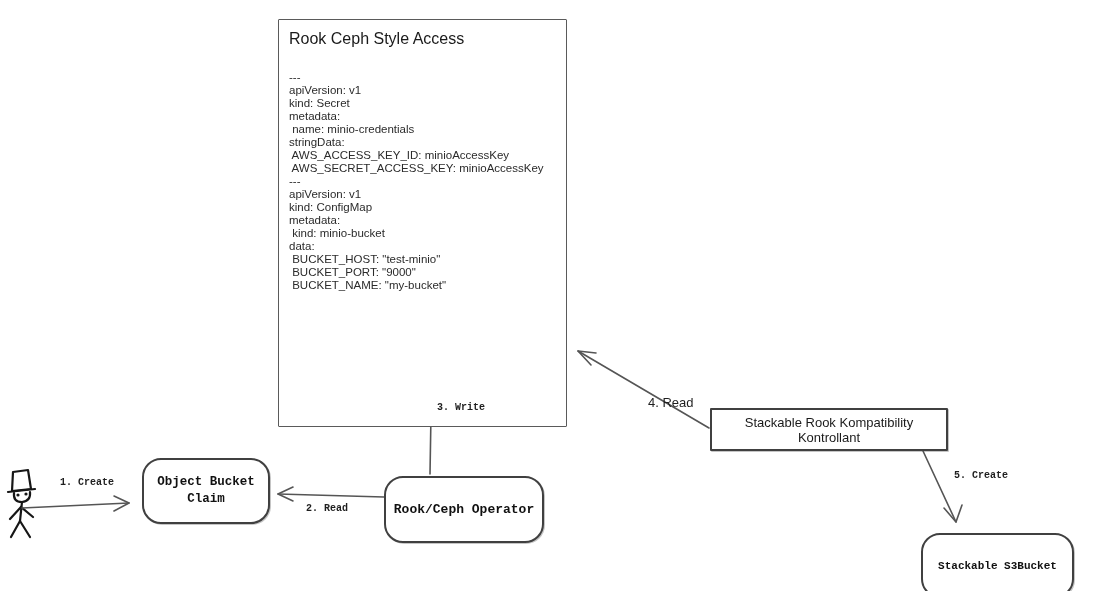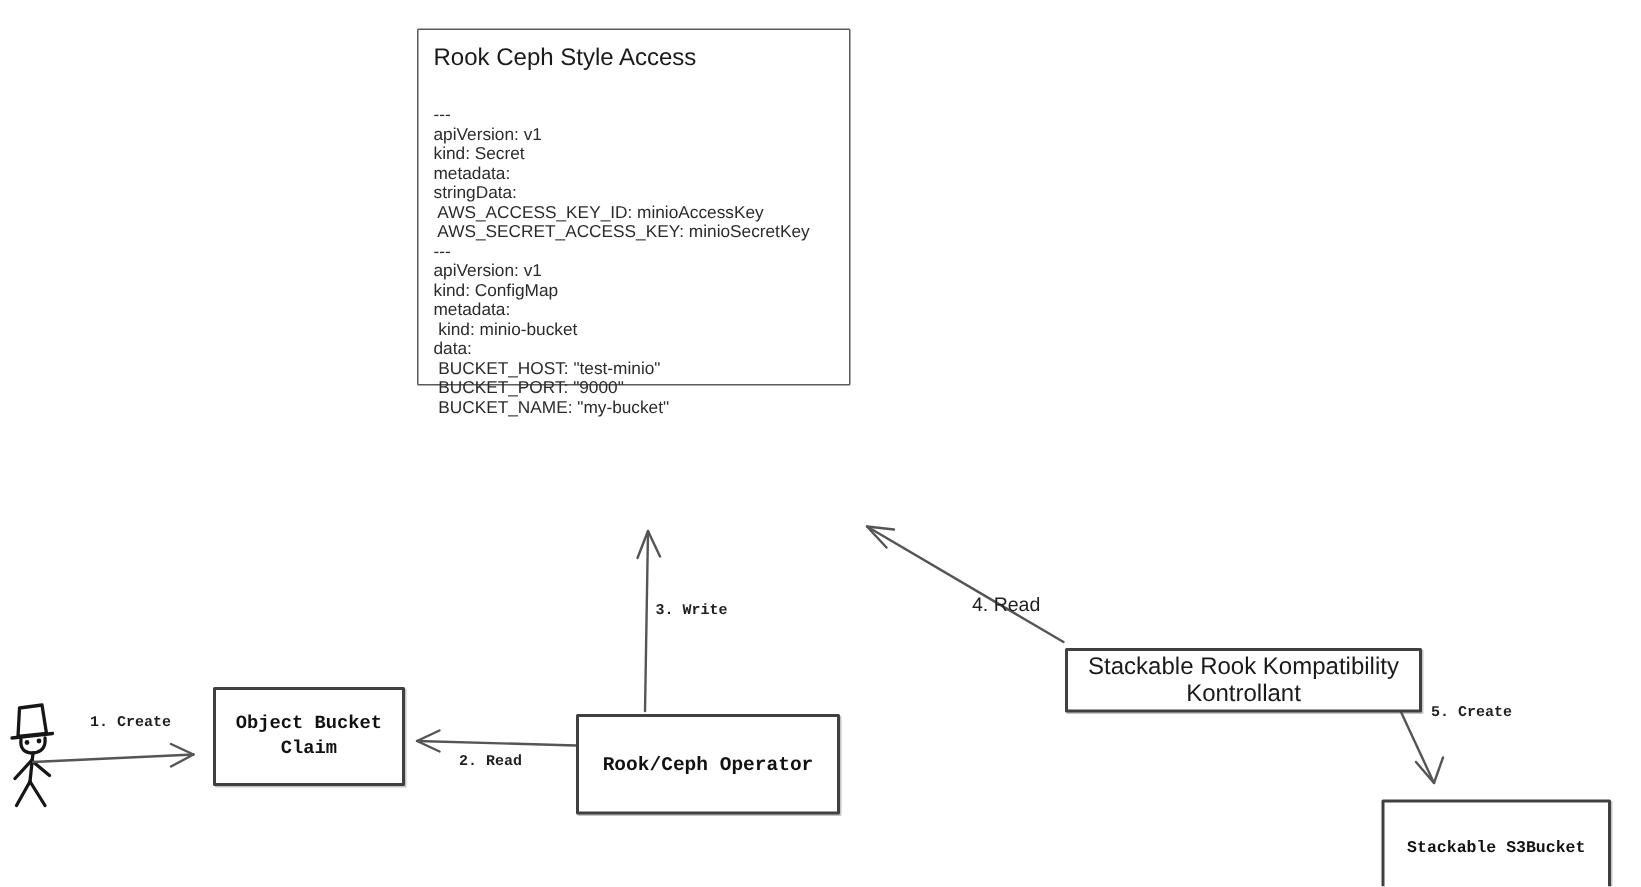--- a/index.html
+++ b/index.html
@@ -43,21 +43,21 @@
     border-radius: 1px;
     box-shadow: 1px 1px 0 0 rgba(90,90,90,0.35);
     display: flex;
     align-items: center;
     justify-content: center;
     text-align: center;
     color: #111111;
   }
   .big-box {
     left: 278px; top: 19px;
-    width: 289px; height: 238px;
+    width: 289px; height: 408px;
     border: 1.5px solid #5a5a5a;
     box-shadow: none;
     display: block;
     text-align: left;
   }
   .big-title {
     font-size: 16px;
     color: #1a1a1a;
     padding: 9px 0 0 10px;
     line-height: 19px;
@@ -68,41 +68,41 @@
     font-size: 11.5px;
     line-height: 13px;
     color: #2b2b2b;
   }
   .yaml .yline {
     white-space: pre;
   }
   .mono-label {
     font-family: "Liberation Mono", monospace;
     font-weight: bold;
+    border-radius: 19px;
   }
   .obc-box {
     left: 142px; top: 458px;
     width: 128px; height: 66px;
     font-size: 12.5px;
     line-height: 17px;
     padding: 0 8px;
   }
   .operator-box {
     left: 384px; top: 476px;
-    width: 176px; height: 67px;
+    width: 160px; height: 67px;
     font-size: 13px;
   }
   .srkk-box {
     left: 710px; top: 408px;
     width: 238px; height: 43px;
-    font-size: 16px;
+    font-size: 13px;
     font-family: "Liberation Sans", sans-serif;
     font-weight: normal;
     color: #1a1a1a;
-    margin-top: 24px;
   }
   .s3-box {
     left: 921px; top: 533px;
     width: 153px; height: 65px;
     font-size: 11px;
   }
   .edge-label {
     position: absolute;
     color: #1f1f1f;
     white-space: nowrap;
@@ -169,23 +169,24 @@
     </g>
   </svg>
 
   <div class="box big-box">
     <div class="big-title">Rook Ceph Style Access</div>
     <div class="yaml">
         <div class="yline">---</div>
         <div class="yline">apiVersion: v1</div>
         <div class="yline">kind: Secret</div>
         <div class="yline">metadata:</div>
+        <div class="yline"> name: minio-credentials</div>
         <div class="yline">stringData:</div>
         <div class="yline"> AWS_ACCESS_KEY_ID: minioAccessKey</div>
-        <div class="yline"> AWS_SECRET_ACCESS_KEY: minioSecretKey</div>
+        <div class="yline"> AWS_SECRET_ACCESS_KEY: minioAccessKey</div>
         <div class="yline">---</div>
         <div class="yline">apiVersion: v1</div>
         <div class="yline">kind: ConfigMap</div>
         <div class="yline">metadata:</div>
         <div class="yline"> kind: minio-bucket</div>
         <div class="yline">data:</div>
         <div class="yline"> BUCKET_HOST: "test-minio"</div>
         <div class="yline"> BUCKET_PORT: "9000"</div>
         <div class="yline"> BUCKET_NAME: "my-bucket"</div>
       </div>

